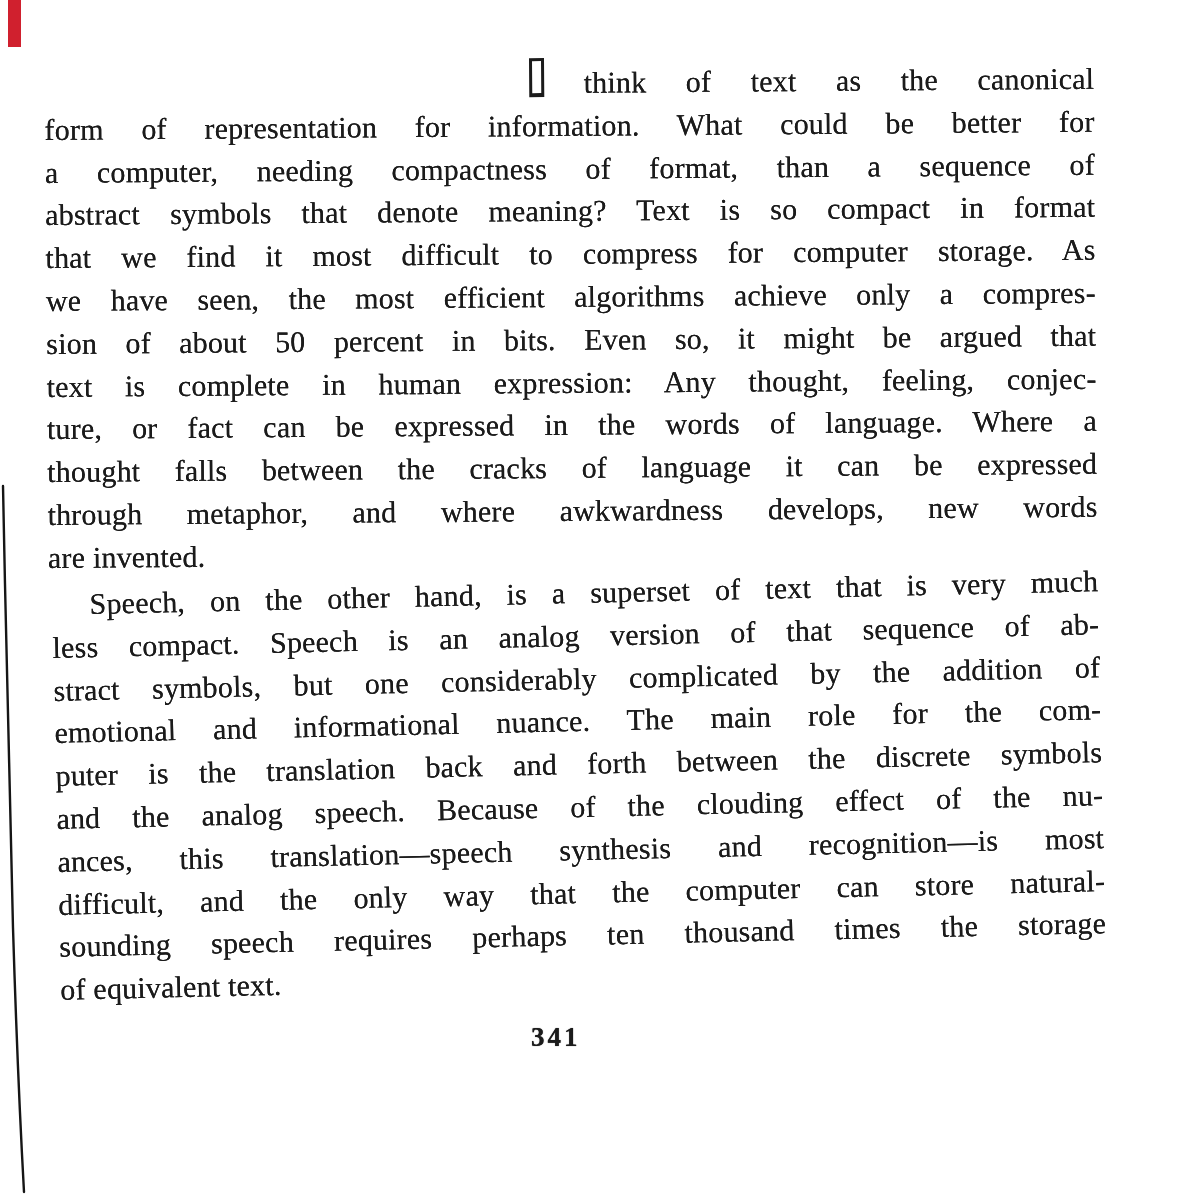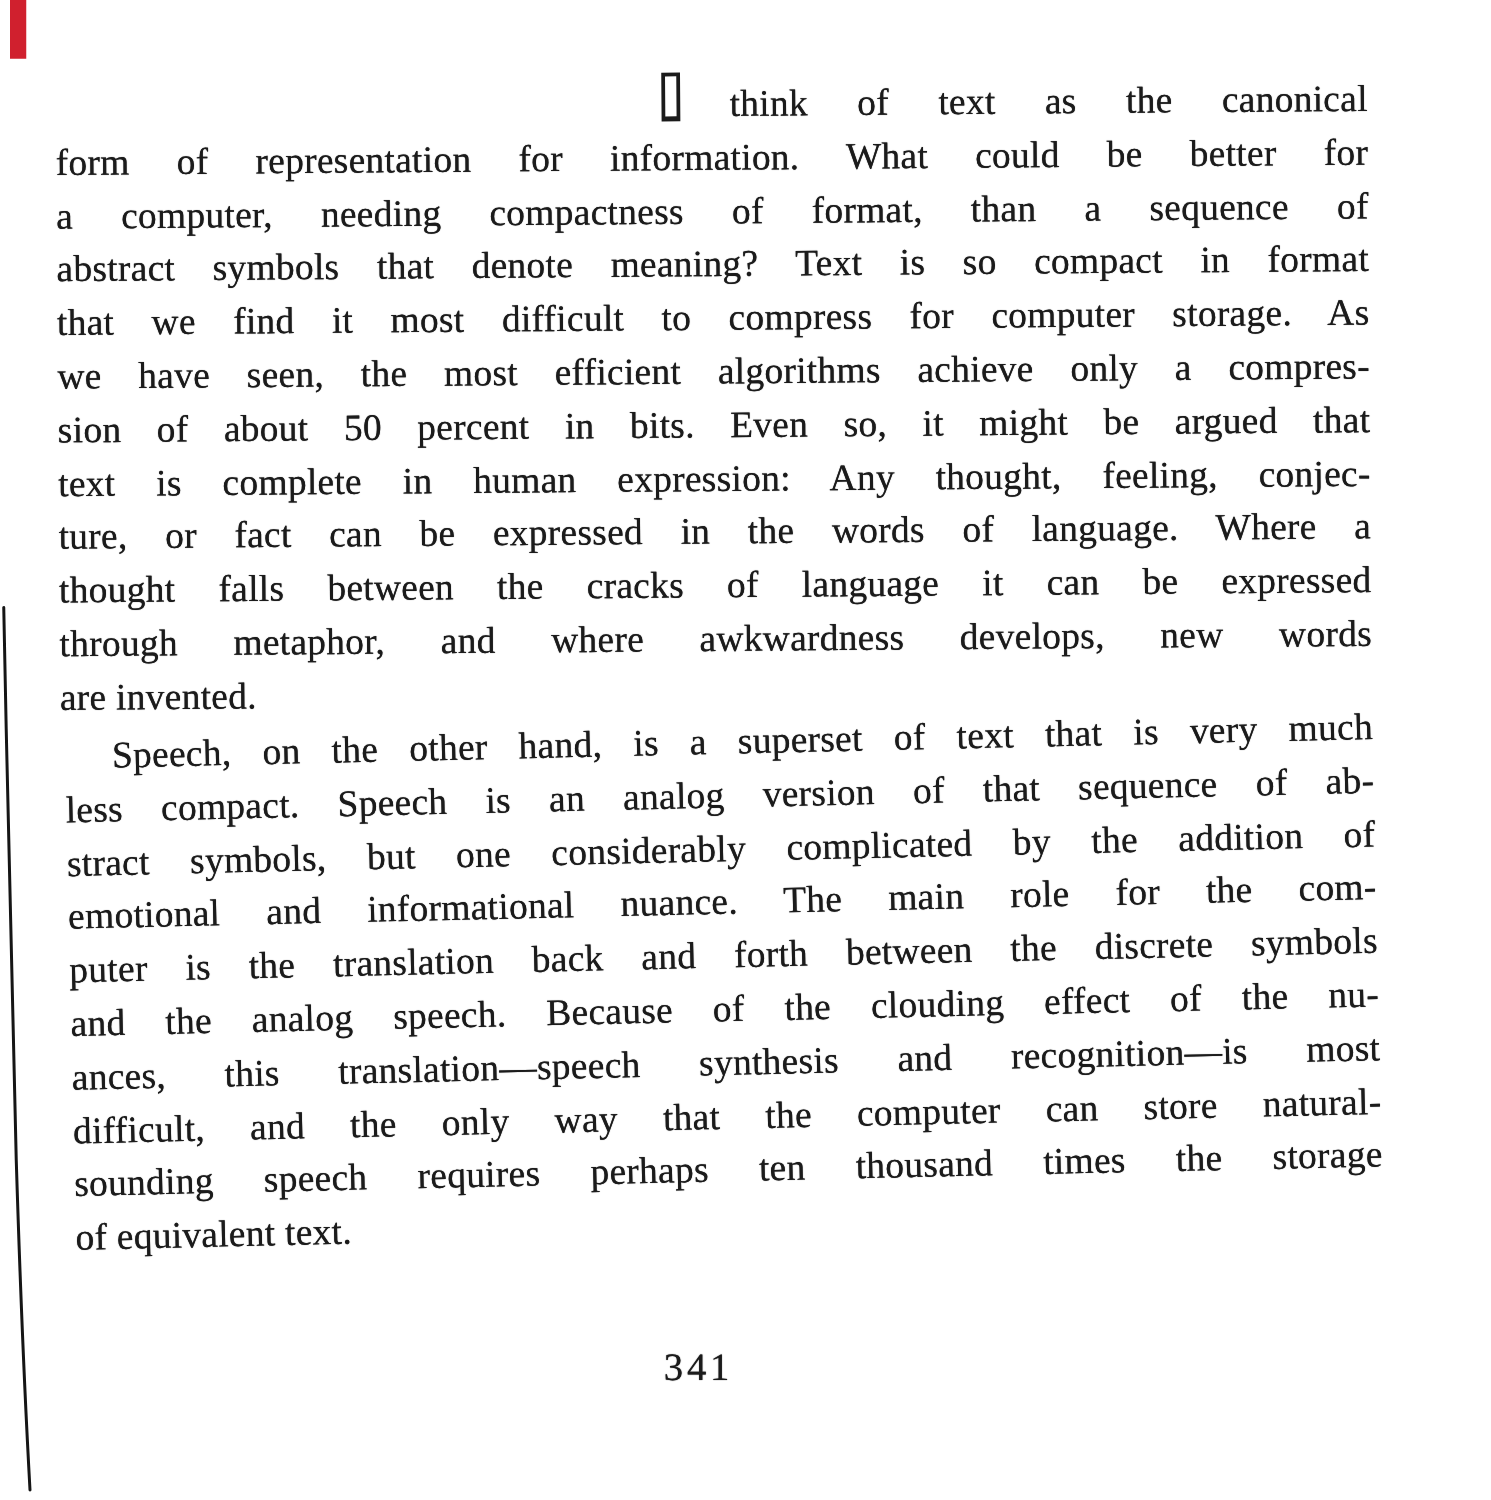--- a/index.html
+++ b/index.html
@@ -71,23 +71,23 @@
     margin-left: 3px;
     transform: rotate(-0.85deg);
     transform-origin: 0 0;
   }
   .indent-first .lines .line:first-child {
     padding-left: 38px;
   }
   .page-number {
     position: absolute;
     left: 531px;
-    top: 1076px;
-    font-size: 31px;
-    font-weight: 400;
+    top: 1022px;
+    font-size: 27px;
+    font-weight: 700;
     letter-spacing: 3px;
     text-shadow: 0 0 0.8px currentColor;
   }
 </style>
 </head>
 <body>
 
 <div class="page" style="color: rgb(27, 27, 27);">
 
   <div class="red-mark" style="background: rgb(208, 32, 46);"></div>

